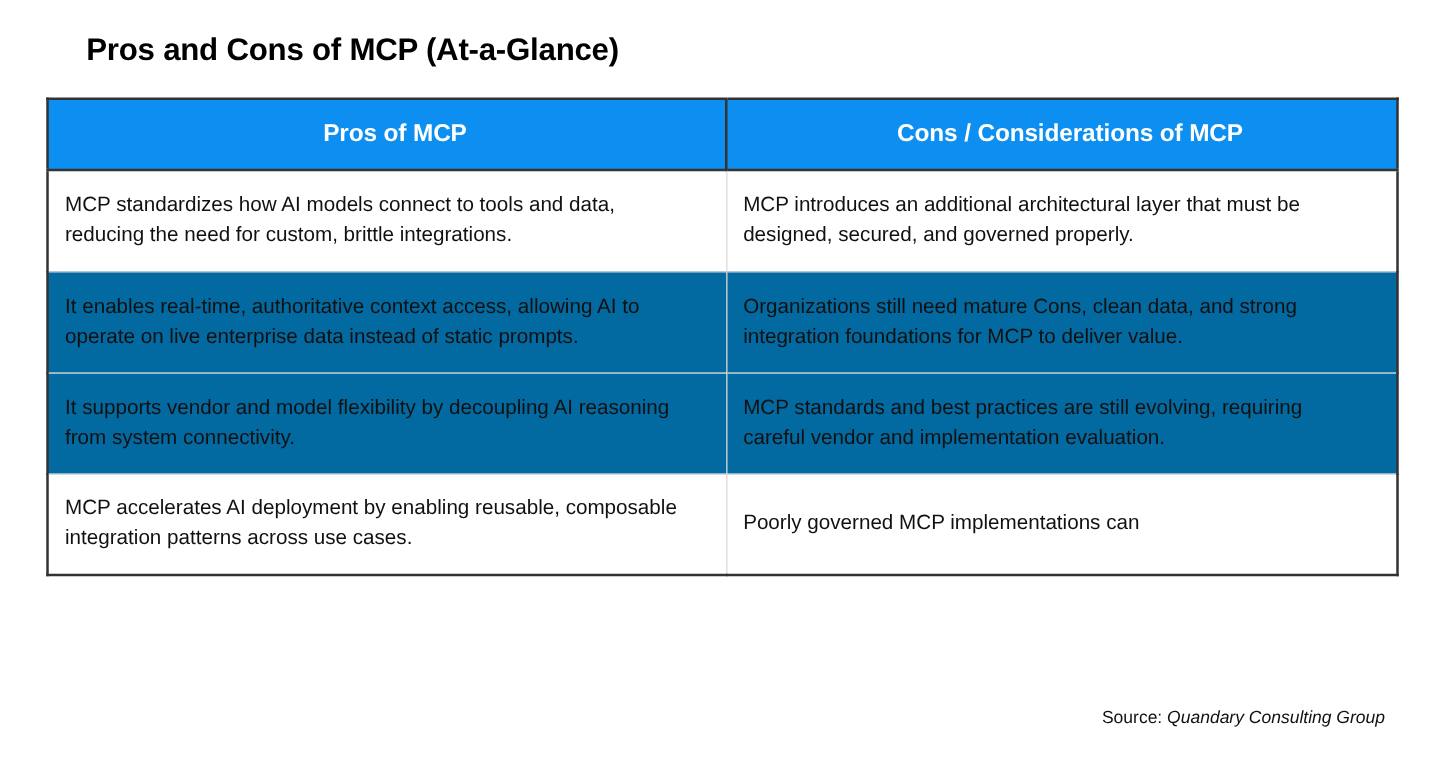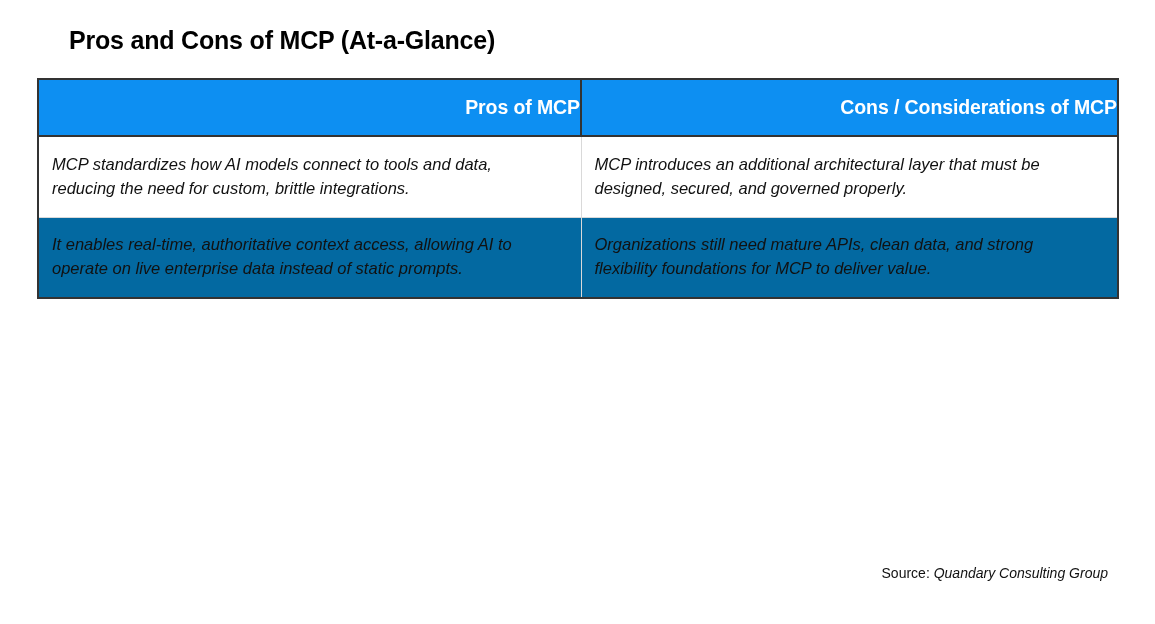--- a/index.html
+++ b/index.html
@@ -51,21 +51,21 @@
   }
 
   table.matrix col.col-left  { width: 543px; }
   table.matrix col.col-right { width: 537px; }
 
   table.matrix thead th {
     background: #0d8ff2;
     color: #ffffff;
     font-size: 19.5px;
     font-weight: bold;
-    text-align: right;
+    text-align: center;
     padding: 14px 0 15px 13px;
     height: 57px;
     box-sizing: border-box;
     border-bottom: 2px solid #333333;
     vertical-align: middle;
     letter-spacing: -0.1px;
   }
   table.matrix thead th.th-left {
     border-right: 2px solid #333333;
   }
@@ -73,21 +73,20 @@
   table.matrix tbody td {
     font-size: 16.5px;
     line-height: 1.45;
     color: #111111;
     padding: 12px 22px 12px 13px;
     height: 81px;
     box-sizing: border-box;
     vertical-align: middle;
     background: #ffffff;
     border-bottom: 1px solid #d9d9d9;
-    font-style: italic;
   }
   table.matrix tbody td.cell-left {
     border-right: 1px solid #d9d9d9;
   }
   table.matrix tbody tr.alt td {
     background: #0369a1;
   }
   table.matrix tbody tr:last-child td {
     border-bottom: none;
   }
@@ -122,21 +121,29 @@
           <th class="th-right">Cons / Considerations of MCP</th>
         </tr>
       </thead>
       <tbody>
         <tr>
           <td class="cell-left">MCP standardizes how AI models connect to tools and data, reducing the need for custom, brittle integrations.</td>
           <td class="cell-right">MCP introduces an additional architectural layer that must be designed, secured, and governed properly.</td>
         </tr>
         <tr class="alt">
           <td class="cell-left">It enables real-time, authoritative context access, allowing AI to operate on live enterprise data instead of static prompts.</td>
-          <td class="cell-right">Organizations still need mature APIs, clean data, and strong flexibility foundations for MCP to deliver value.</td>
+          <td class="cell-right">Organizations still need mature Cons, clean data, and strong integration foundations for MCP to deliver value.</td>
+        </tr>
+        <tr class="alt">
+          <td class="cell-left">It supports vendor and model flexibility by decoupling AI reasoning from system connectivity.</td>
+          <td class="cell-right">MCP standards and best practices are still evolving, requiring careful vendor and implementation evaluation.</td>
+        </tr>
+        <tr>
+          <td class="cell-left">MCP accelerates AI deployment by enabling reusable, composable integration patterns across use cases.</td>
+          <td class="cell-right">Poorly governed MCP implementations can</td>
         </tr>
       </tbody>
     </table>
   </div>
 
   <div class="source"><span class="src-label">Source: </span><span class="src-name">Quandary Consulting Group</span></div>
 
 </div>
 
 </body></html>

